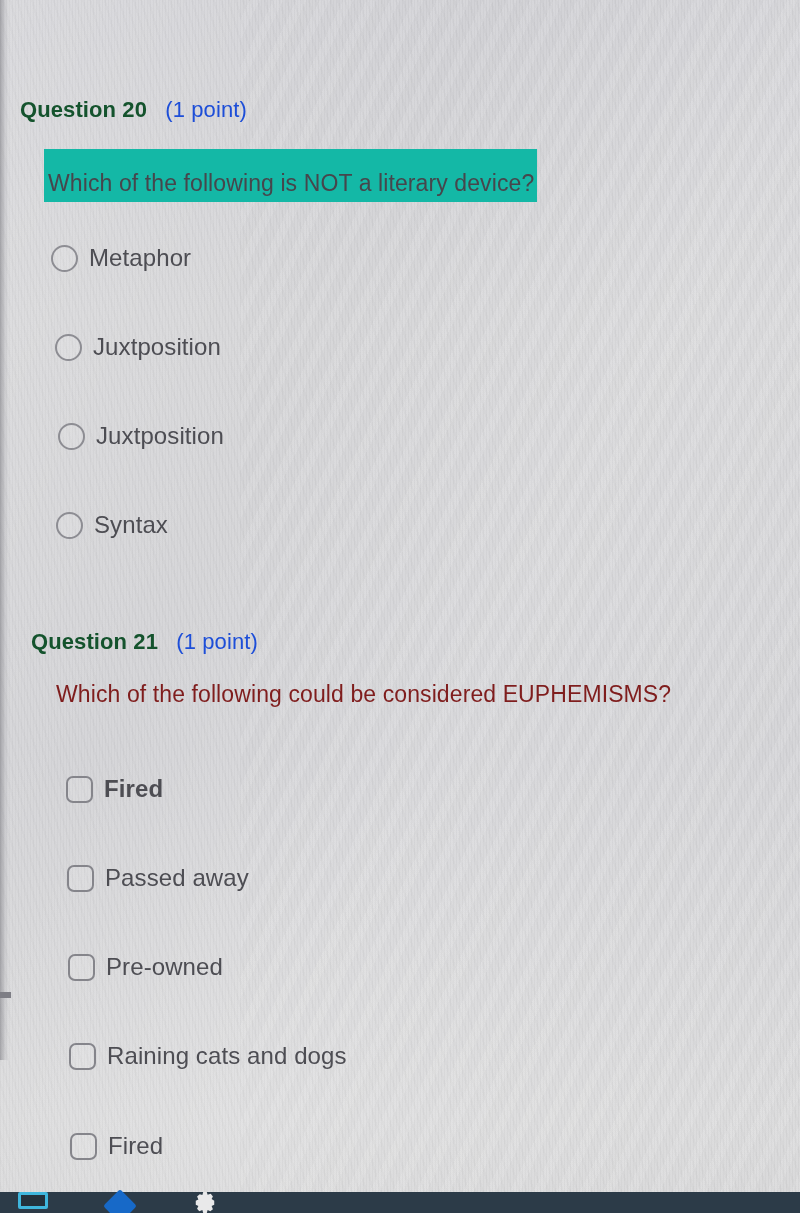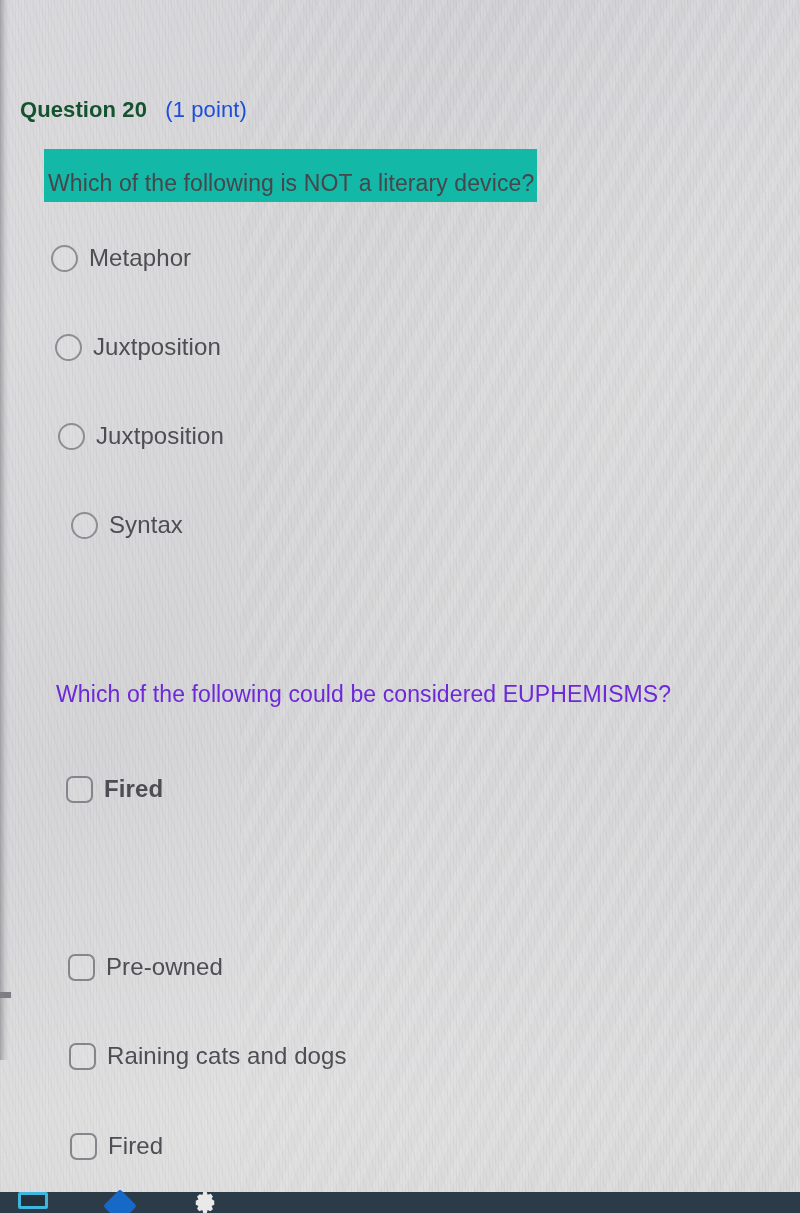--- a/index.html
+++ b/index.html
@@ -75,21 +75,21 @@
     color: #4a4a4f;
     font-size: 22px;
     letter-spacing: .1px;
     white-space: nowrap;
   }
   .q-header .num { font-weight: 700; color: #14532d; }
   .q-header .pts { font-weight: 400; color: #1d4ed8; margin-left: 12px; }
 
   .q-text {
     position: absolute;
-    color: #6d28d9;
+    color: #7f1d1d;
     font-size: 23px;
     white-space: nowrap;
     letter-spacing: .1px;
   }
   
   .q-text.highlight {
     background: #14b8a6;
     padding: 21px 3px 5px 4px;
     color: #46464c;
   }
@@ -190,33 +190,40 @@
   <div class="option" style="left:55px; top:333px;">
     <span class="radio"></span>
     <span class="label">Juxtposition</span>
   </div>
 
   <div class="option" style="left:58px; top:422px;">
     <span class="radio"></span>
     <span class="label">Juxtposition</span>
   </div>
 
-  <div class="option" style="left:71px; top:511px;">
+  <div class="option" style="left:56px; top:511px;">
     <span class="radio"></span>
     <span class="label">Syntax</span>
   </div>
 
+  <div class="q-header" style="left:31px; top:629px;">
+    <span class="num">Question 21</span><span> </span><span class="pts">(1 point)</span>
+  </div>
 
   <div class="q-text" style="left:56px; top:681px;">Which of the following could be considered EUPHEMISMS?</div>
 
   <div class="option" style="left:66px; top:775px;font-weight:bold;">
     <span class="checkbox"></span>
     <span class="label">Fired</span>
   </div>
 
+  <div class="option" style="left:67px; top:864px;">
+    <span class="checkbox"></span>
+    <span class="label">Passed away</span>
+  </div>
 
   <div class="option" style="left:69px; top:1042px;">
     <span class="checkbox"></span>
     <span class="label">Raining cats and dogs</span>
   </div>
 
   <div class="option" style="left:68px; top:953px;">
     <span class="checkbox"></span>
     <span class="label">Pre-owned</span>
   </div>

